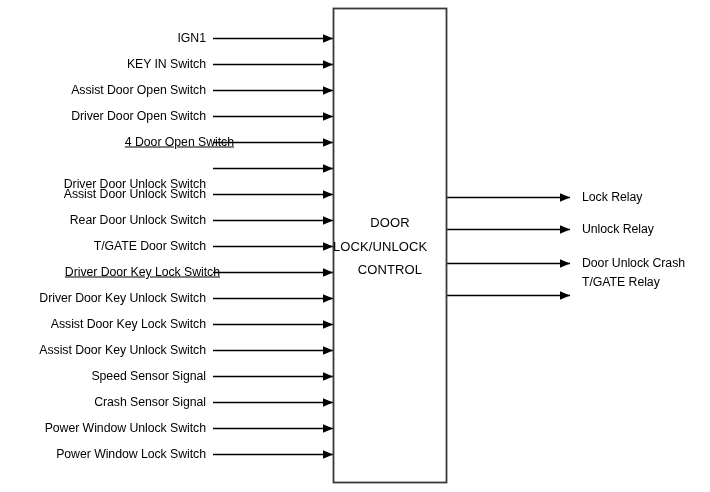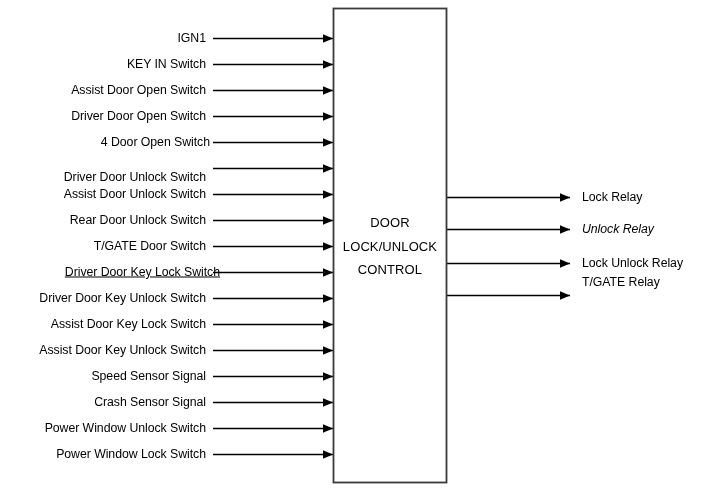--- a/index.html
+++ b/index.html
@@ -107,40 +107,40 @@
       </g>
     <rect id="control-box" x="333.5" y="8.5" width="113" height="474" fill="#ffffff" stroke="#3a3a3a" stroke-width="1.8"></rect>
   </svg>
 
   <div class="label-layer">
     <div id="input-labels">
         <div class="in-label" style="top: 38px; right: 504px;">IGN1</div>
         <div class="in-label" style="top: 64px; right: 504px;">KEY IN Switch</div>
         <div class="in-label" style="top: 90px; right: 504px;">Assist Door Open Switch</div>
         <div class="in-label" style="top: 116px; right: 504px;">Driver Door Open Switch</div>
-        <div class="in-label" style="top: 142px; right: 500px;">4 Door Open Switch</div>
-        <div class="in-label" style="top: 177px; right: 504px;">Driver Door Unlock Switch</div>
+        <div class="in-label" style="top: 142px; right: 476px; text-decoration: underline;">4 Door Open Switch</div>
+        <div class="in-label" style="top: 184px; right: 504px;">Driver Door Unlock Switch</div>
         <div class="in-label" style="top: 194px; right: 504px;">Assist Door Unlock Switch</div>
         <div class="in-label" style="top: 220px; right: 504px;">Rear Door Unlock Switch</div>
         <div class="in-label" style="top: 246px; right: 504px;">T/GATE Door Switch</div>
         <div class="in-label" style="top: 272px; right: 490px; text-decoration: underline;">Driver Door Key Lock Switch</div>
         <div class="in-label" style="top: 298px; right: 504px;">Driver Door Key Unlock Switch</div>
         <div class="in-label" style="top: 324px; right: 504px;">Assist Door Key Lock Switch</div>
         <div class="in-label" style="top: 350px; right: 504px;">Assist Door Key Unlock Switch</div>
         <div class="in-label" style="top: 376px; right: 504px;">Speed Sensor Signal</div>
         <div class="in-label" style="top: 402px; right: 504px;">Crash Sensor Signal</div>
         <div class="in-label" style="top: 428px; right: 504px;">Power Window Unlock Switch</div>
         <div class="in-label" style="top: 454px; right: 504px;">Power Window Lock Switch</div>
       </div>
     <div id="output-labels">
         <div class="out-label" style="top: 197px; left: 582px;">Lock Relay</div>
-        <div class="out-label" style="top: 229px; left: 582px; font-style: italic;">Unlock Relay</div>
-        <div class="out-label" style="top: 263px; left: 582px;">Lock Unlock Relay</div>
+        <div class="out-label" style="top: 229px; left: 582px;">Unlock Relay</div>
+        <div class="out-label" style="top: 263px; left: 582px;">Door Unlock Crash</div>
         <div class="out-label" style="top: 282px; left: 582px;">T/GATE Relay</div>
       </div>
     <div id="box-labels">
         <div class="box-line" style="left: 333px; width: 114px; top: 222px;">DOOR</div>
-        <div class="box-line" style="left: 333px; width: 114px; top: 245.5px;">LOCK/UNLOCK</div>
+        <div class="box-line" style="left: 333px; width: 91px; top: 245.5px;">LOCK/UNLOCK</div>
         <div class="box-line" style="left: 333px; width: 114px; top: 269px;">CONTROL</div>
       </div>
   </div>
 
 </div>
 
 </body></html>

